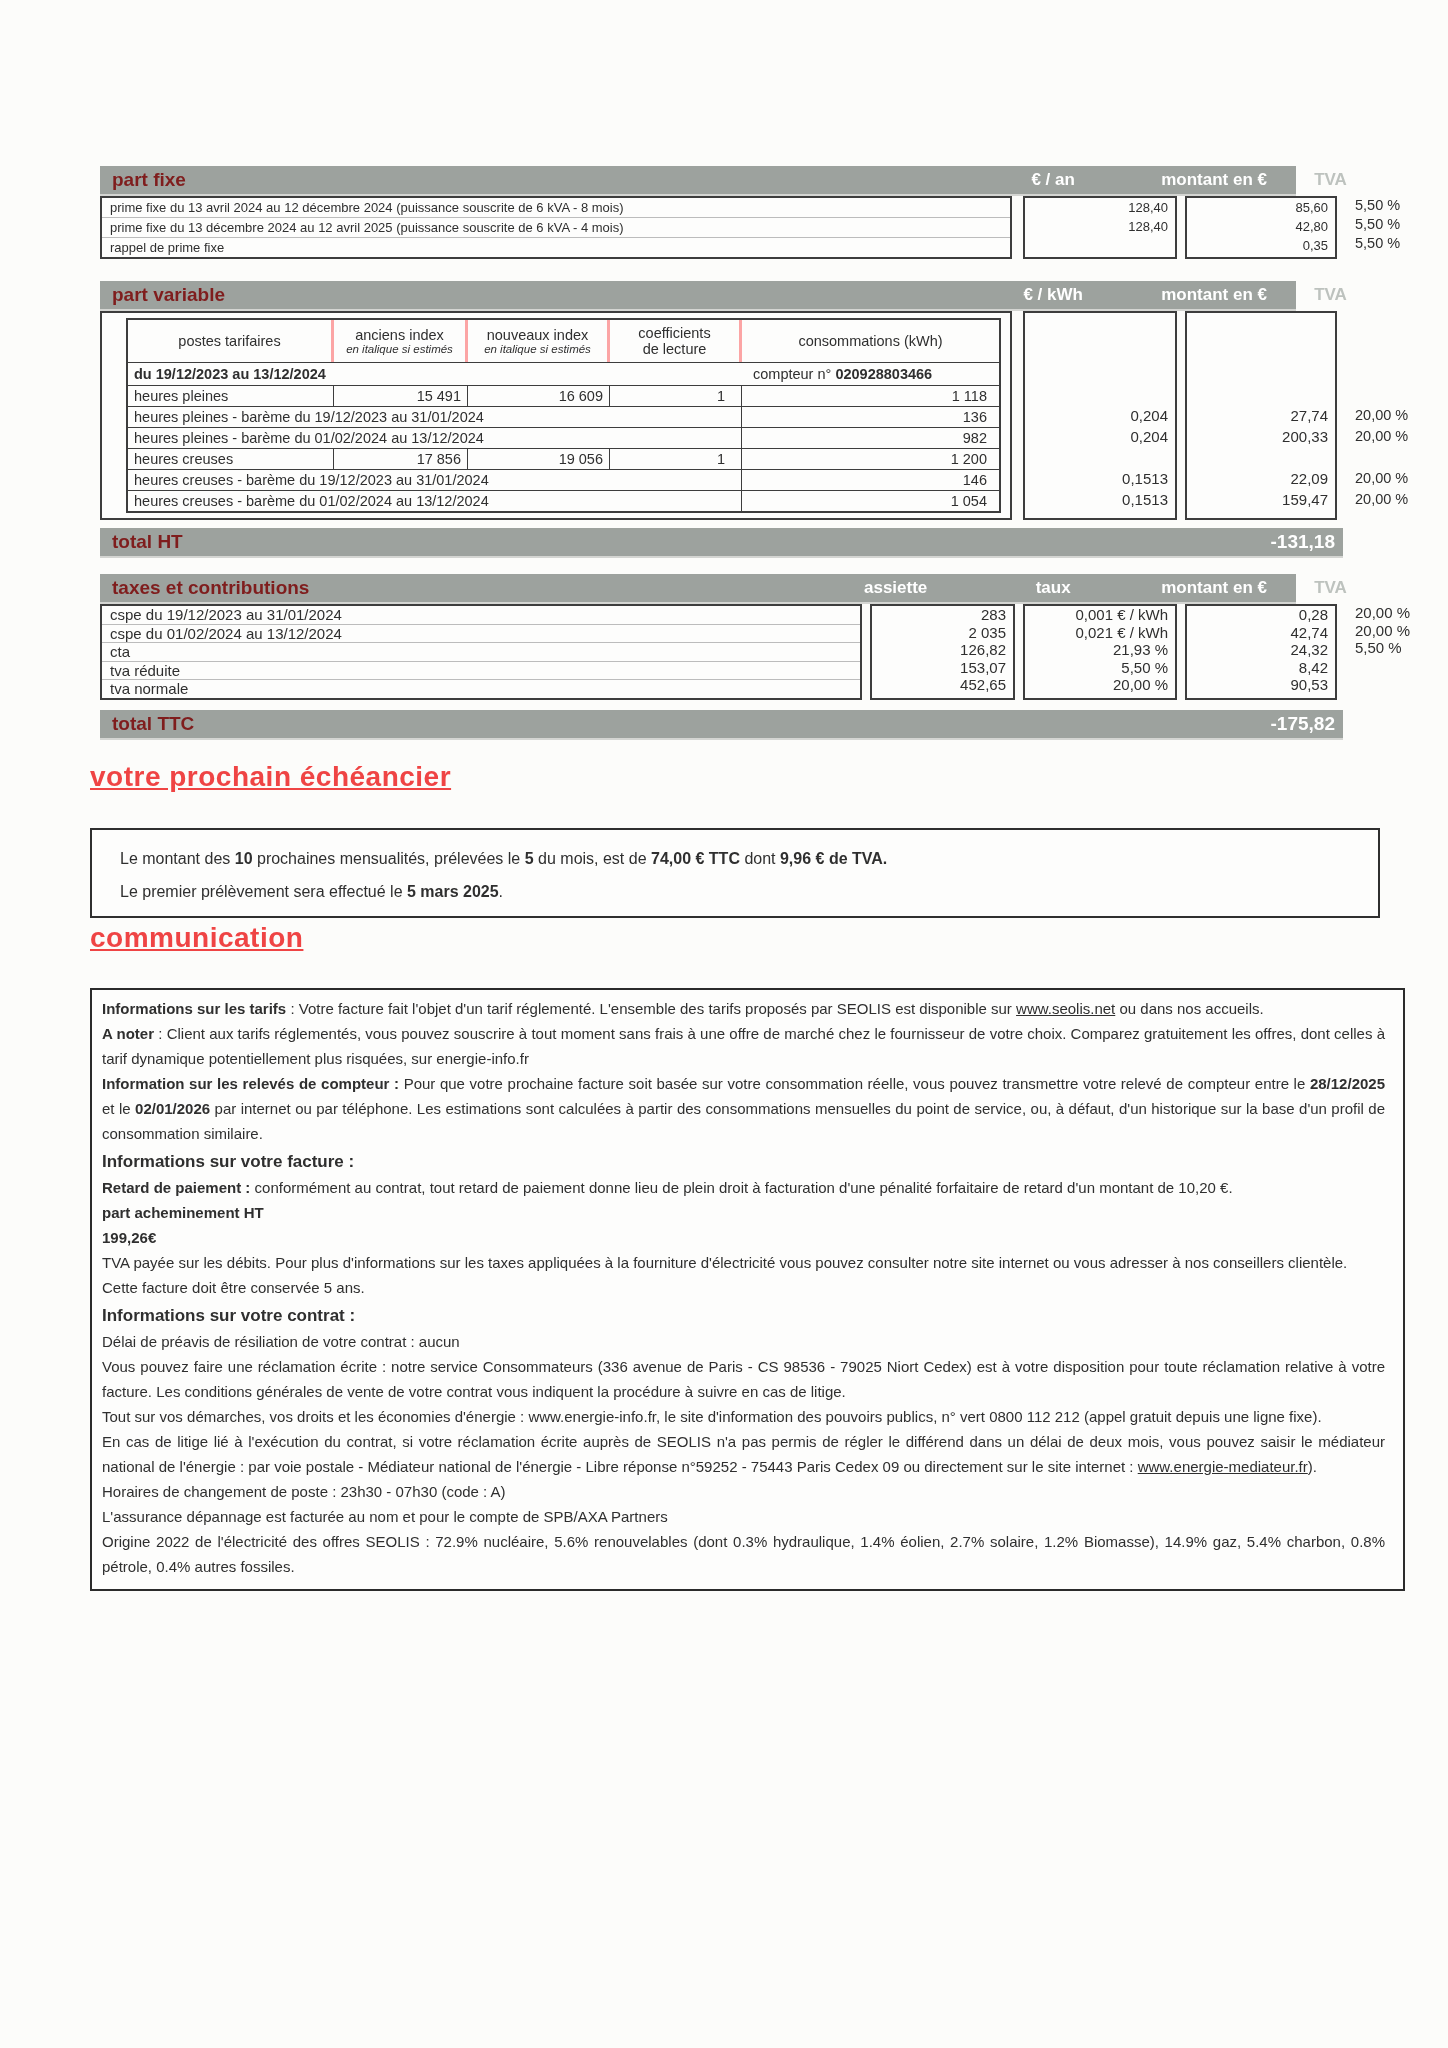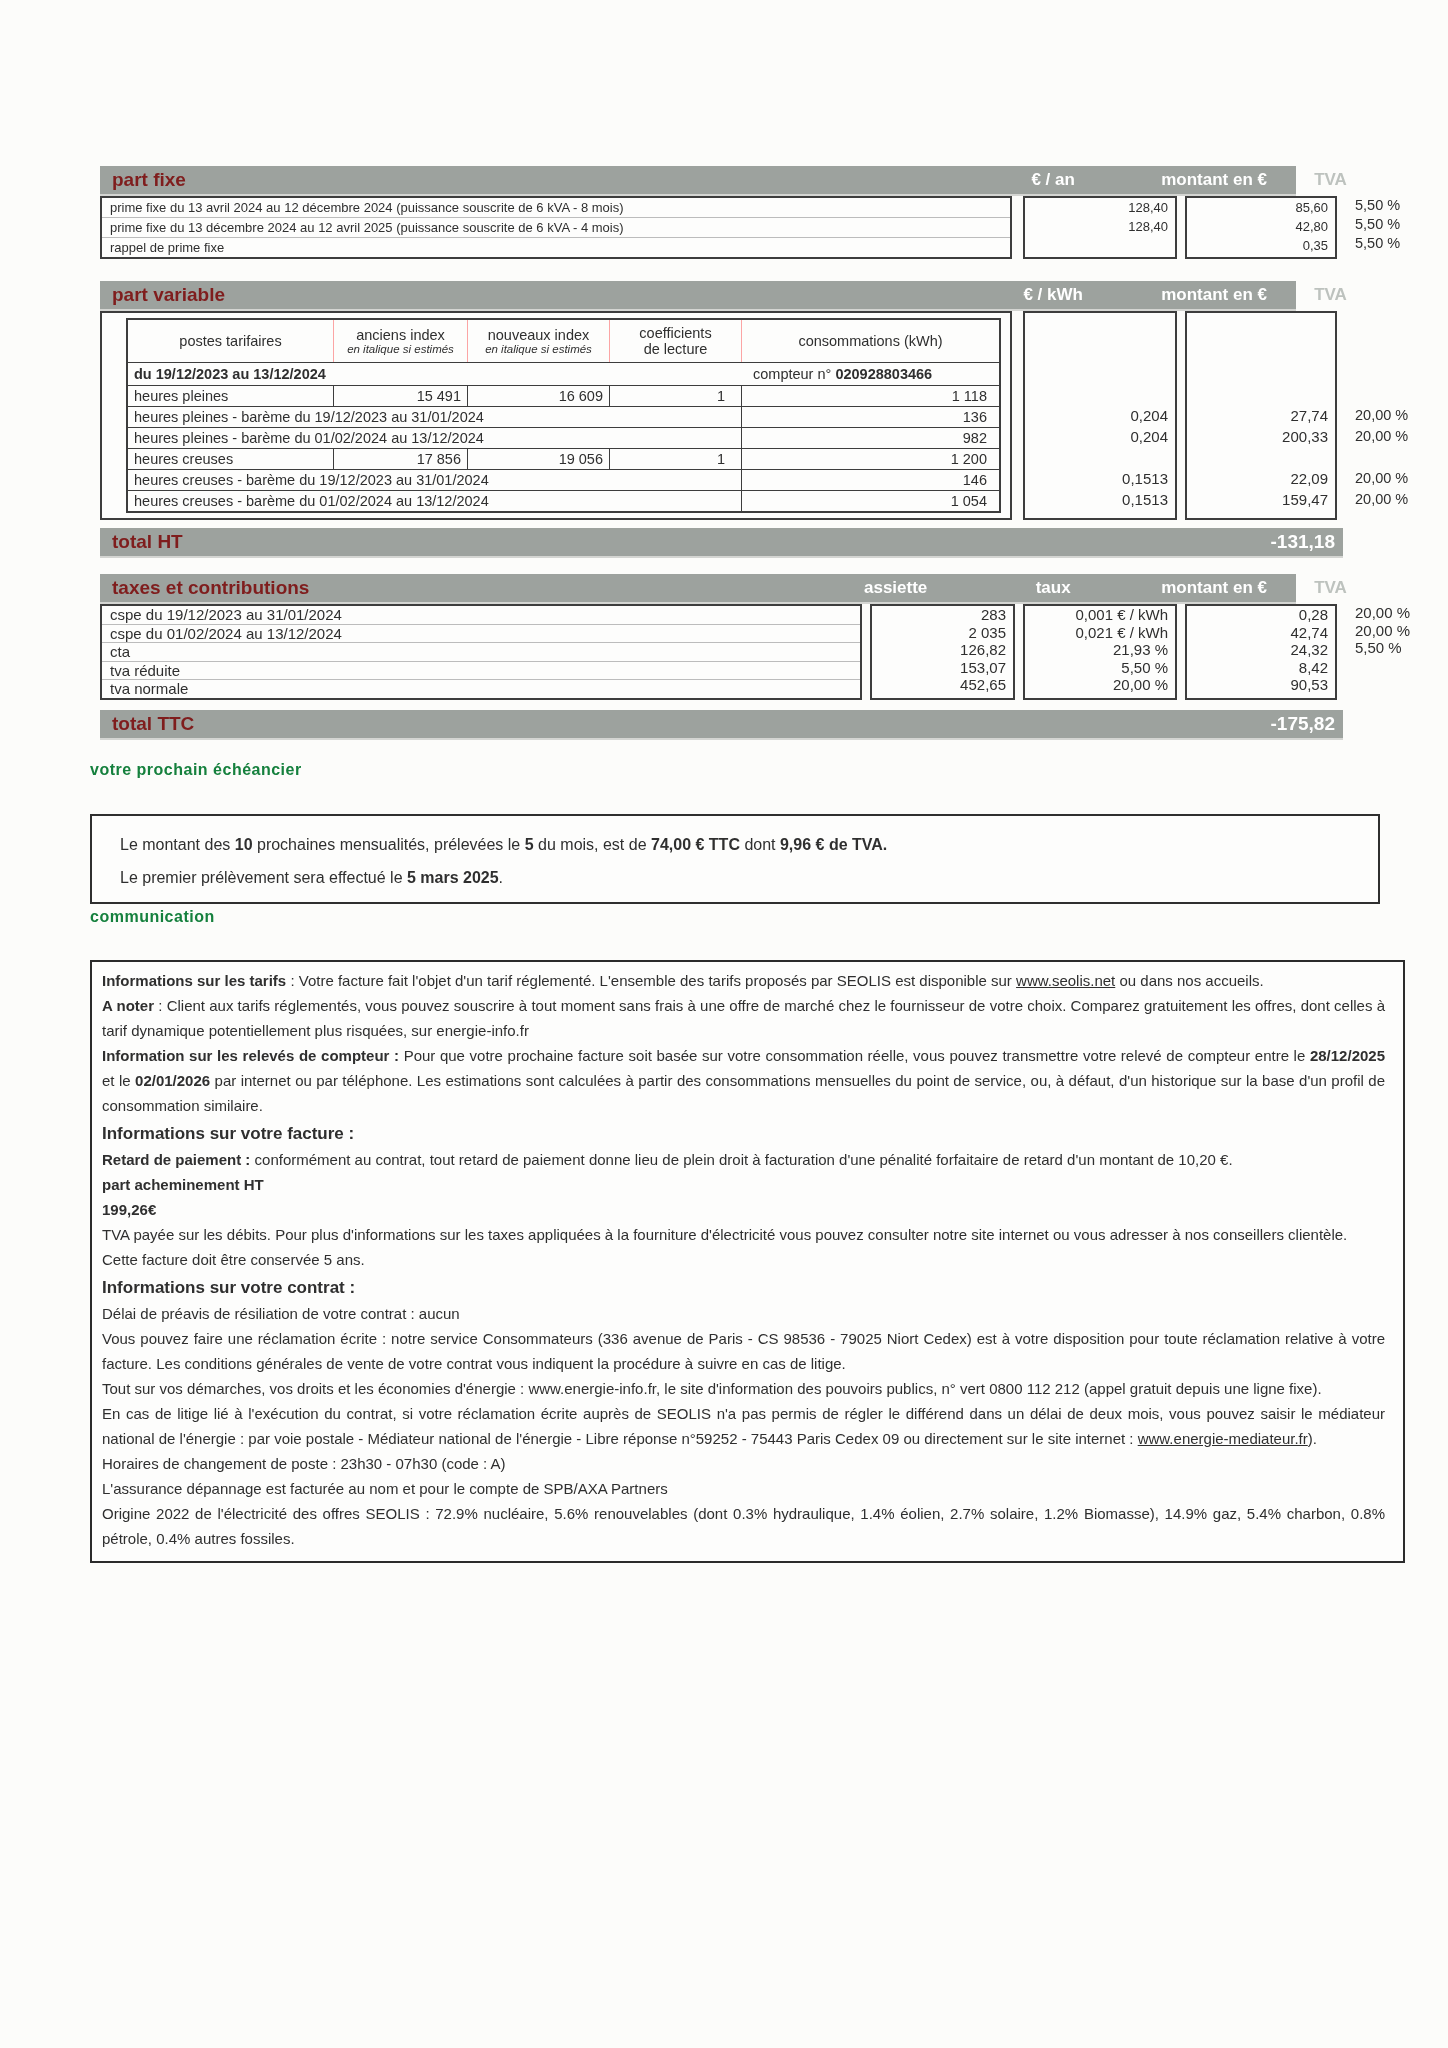--- a/index.html
+++ b/index.html
@@ -26,21 +26,21 @@
   .lbl{padding-left:8px;}
   .sep{border-bottom:1px solid #bcbcbc;}
   .val{text-align:right;padding-right:7px;}
   .tvacol .frow{padding-left:18px;font-size:14.5px;}
 
   
   .g-var{display:grid;grid-template-columns:912px 11px 154px 8px 152px 1fr;margin-top:2px;}
   .outer{border:2px solid #3d3d3d;padding:5px 9px 5px 24px;background:#fdfdfc;}
   .itable{border:2px solid #3d3d3d;font-size:14.5px;}
   .it-h{display:grid;grid-template-columns:206px 134px 142px 132px 1fr;height:42px;}
-  .it-h .hc{border-right:1px solid #fca5a5;display:flex;flex-direction:column;align-items:center;justify-content:center;text-align:center;}
+  .it-h .hc{border-right:3px solid #fca5a5;display:flex;flex-direction:column;align-items:center;justify-content:center;text-align:center;}
   .it-h .hc:last-child{border-right:none;}
   .note{font-style:italic;font-size:11.5px;line-height:12px;}
   .it-period{display:flex;height:22px;line-height:22px;border-top:1px solid #3d3d3d;font-weight:bold;}
   .it-period .pl{flex:1;padding-left:6px;}
   .it-period .meter{width:246px;font-weight:normal;}
   .it-row{display:grid;grid-template-columns:206px 134px 142px 132px 1fr;height:20px;line-height:20px;border-top:1px solid #3d3d3d;white-space:nowrap;}
   .it-row.bareme{grid-template-columns:614px 1fr;}
   .it-row .c{border-right:1px solid #3d3d3d;}
   .it-row .tl{padding-left:6px;}
   .it-row .num{text-align:right;padding-right:6px;}
@@ -54,21 +54,21 @@
   .tva-var .vspacer{height:73px;}
 
   
   .g-tax{display:grid;grid-template-columns:762px 8px 145px 8px 154px 8px 152px 1fr;margin-top:2px;}
   .trow{height:17.5px;line-height:17.5px;font-size:15px;white-space:nowrap;overflow:hidden;}
 
   
   .mt22{margin-top:22px;}.mt8{margin-top:8px;}.mt18{margin-top:18px;}.mt10{margin-top:10px;}
 
   
-  .grey-h{color:#15803d;font-weight:bold;font-size:16px;letter-spacing:.5px;margin-top:23px;}
+  .grey-h{color:#ef4444;font-weight:bold;font-size:28px;letter-spacing:.5px;margin-top:23px;text-decoration:underline;}
   .ech-box{border:2px solid #2f2f2f;width:1248px;margin-top:35px;padding:12px 10px 8px 28px;background:#fdfdfc;}
   .ech-box p{margin:0;font-size:16px;line-height:33px;}
   .comm-h{margin-top:4px;}
   .comm-box{border:2px solid #2b2b2b;width:1283px;margin-top:34px;padding:6px 18px 10px 10px;background:#fdfdfc;}
   .comm-box p{margin:0;font-size:15px;line-height:25px;text-align:justify;}
   .comm-box p.b{font-weight:bold;}
   .comm-box .subhead{font-weight:bold;font-size:17px;line-height:27px;margin-top:2px;}
   .u{text-decoration:underline;}
 </style>
 </head>

